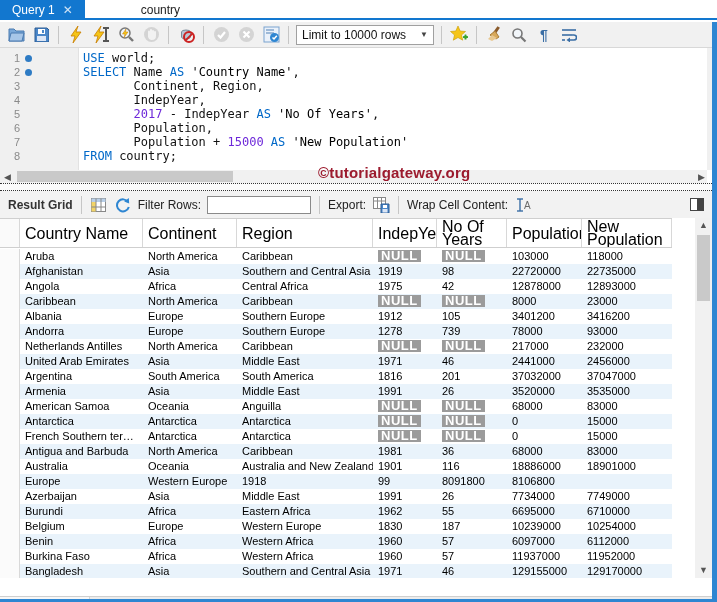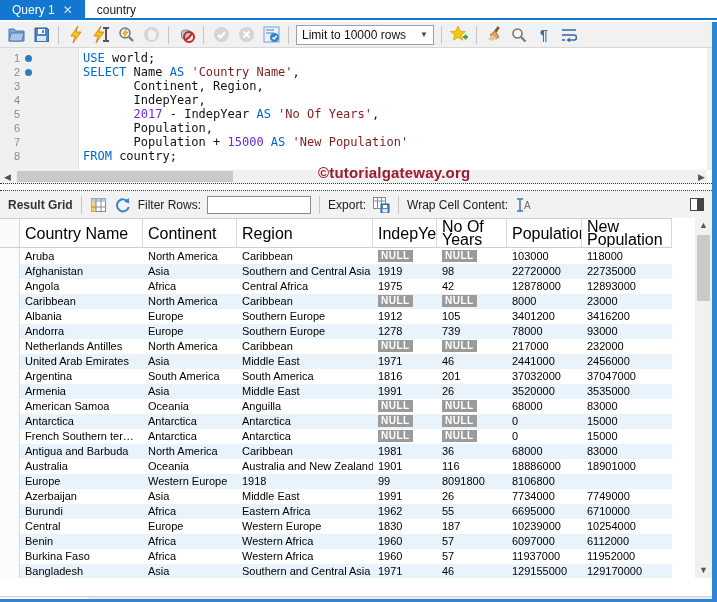--- a/index.html
+++ b/index.html
@@ -1,20 +1,20 @@
 <!DOCTYPE html>
 <html><head>
 <meta charset="utf-8">
 <style>
   * { margin:0; padding:0; box-sizing:border-box; }
   body { background:#888; font-family:"Liberation Sans", sans-serif; }
   .window { position:relative; width:717px; height:602px; background:#fff; overflow:hidden; }
 
   
-  .tabstrip { position:absolute; left:0; top:0; width:717px; height:20px; background:#fff; display:flex; border-bottom:2px solid #1277cf; }
+  .tabstrip { position:absolute; left:0; top:0; width:717px; height:20px; background:#fff; display:flex; border-bottom:2px solid #1277cf;gap:44px; }
   .tab { display:flex; align-items:center; height:20px; padding:0 12px; font-size:12px; color:#222; cursor:default; }
   .tab.active { background:#1277cf; color:#fff; }
   .tab .tclose { margin-left:8px; font-size:12px; color:#cfe3f5; }
   .tab .tlabel { white-space:nowrap; }
 
   
   .toolbar { position:absolute; left:0; top:22px; width:712px; height:26px; background:#f1f1f1; border-bottom:1px solid #d8d8d8; display:flex; align-items:center; gap:5px; padding:0 6px; }
   .tbtn { width:20px; height:20px; display:flex; align-items:center; justify-content:center; }
   .tsep { width:1px; height:18px; background:#c6c6c6; margin:0 2px; }
   .combo { width:138px; height:20px; background:#fff; border:1px solid #a0a0a0; display:flex; align-items:center; justify-content:space-between; padding:0 5px; font-size:12px; color:#111; }
@@ -25,21 +25,21 @@
   .editor { position:absolute; left:0; top:48px; width:707px; height:122px; background:#fff; padding-top:3px; }
   .editor::before { content:""; position:absolute; left:0; top:0; width:78px; height:122px; background:#f0f0f0; border-right:1px solid #e2e2e2; }
   .edr-track { position:absolute; left:707px; top:48px; width:5px; height:122px; background:#f0f0f0; }
   .cline { position:relative; display:flex; height:14px; line-height:14px; font-family:"DejaVu Sans Mono", monospace; font-size:12px; }
   .cline .ln { width:20px; text-align:right; color:#8a8a8a; font-size:11px; font-family:"Liberation Sans",sans-serif; }
   .cline .mk { width:16px; display:flex; align-items:center; justify-content:center; }
   .cline .sp { width:42px; }
   .cline .dot { width:7px; height:7px; border-radius:50%; background:#2e7bc4; display:block; }
   .cline .ct { white-space:pre; padding-left:5px; color:#111; }
   .tk-kw { color:#0068c8; }
-  .tk-str { color:#7f1d1d; }
+  .tk-str { color:#000000; }
   .tk-num { color:#6d28d9; }
   .tk-pl { color:#111; }
   .watermark { position:absolute; left:318px; top:164px; font-size:15px; font-weight:bold; color:#9c1b2e; z-index:5; letter-spacing:0.2px; }
 
   
   .hscroll { position:absolute; left:0; top:170px; width:707px; height:13px; background:#f1f1f1; display:flex; align-items:center; }
   .hs-arrow { width:15px; text-align:center; font-size:9px; color:#555; }
   .hs-thumb { position:absolute; left:17px; top:1px; width:216px; height:11px; background:#c9c9c9; }
   .hs-right { position:absolute; right:2px; font-size:9px; color:#555; }
 
@@ -56,21 +56,21 @@
 
   
   .gridhead { position:absolute; left:0; top:218px; width:672px; height:30px; display:grid; grid-template-columns:20px 123px 94px 136px 64px 70px 75px 90px; background:#fff; border-top:1px solid #cfcfcf; border-bottom:1px solid #cfcfcf; }
   .gc { border-right:1px solid #d8d8d8; font-size:16px; line-height:13px; color:#000; display:flex; align-items:center; padding:0 5px; overflow:hidden; }
   .gc.sel { background:#fafafa; }
   .gridrows { position:absolute; left:0; top:249px; width:672px; height:329px; overflow:hidden; }
   .grow { display:grid; grid-template-columns:20px 123px 94px 136px 64px 70px 75px 90px; height:15px; background:#fff; }
   .grow.alt { background:#e9f3fb; }
   .rc { font-size:11px; line-height:15px; padding:0 5px; white-space:nowrap; overflow:hidden; color:#000; }
   .rc.sel { background:#fbfbfb; border-right:1px solid #d9d9d9; padding:0; }
-  .nullb { display:inline-block; background:#9b9b9b; color:#fff; font-size:10px; font-weight:bold; line-height:10px; padding:1px 3px; vertical-align:top; margin-top:1px; letter-spacing:0.5px; }
+  .nullb { display:inline-block; background:#9b9b9b; color:#fff; font-size:13px; font-weight:bold; line-height:10px; padding:1px 3px; vertical-align:top; margin-top:1px; letter-spacing:0.5px; }
 
   
   .vscroll { position:absolute; left:695px; top:218px; width:17px; height:360px; background:#f1f1f1; }
   .vs-up, .vs-dn { position:absolute; left:0; width:17px; height:15px; text-align:center; font-size:9px; color:#555; line-height:15px; }
   .vs-up { top:0; } .vs-dn { bottom:0; }
   .vs-thumb { position:absolute; left:2px; top:17px; width:13px; height:66px; background:#c9c9c9; }
 
   
   .statusbar { position:absolute; left:0; top:578px; width:712px; height:21px; background:#ececec; border-top:1px solid #cfcfcf; display:flex; align-items:center; font-size:12px;margin-top:18px; }
   .stab { display:flex; align-items:center; gap:8px; padding:0 10px; height:100%; background:#f7f7f7; border-right:1px solid #d5d5d5; }
@@ -512,21 +512,21 @@
         <div class="rc">Burundi</div>
         <div class="rc">Africa</div>
         <div class="rc">Eastern Africa</div>
         <div class="rc">1962</div>
         <div class="rc">55</div>
         <div class="rc">6695000</div>
         <div class="rc">6710000</div>
       </div>
       <div class="grow">
         <div class="rc sel"></div>
-        <div class="rc">Central</div>
+        <div class="rc">Belgium</div>
         <div class="rc">Europe</div>
         <div class="rc">Western Europe</div>
         <div class="rc">1830</div>
         <div class="rc">187</div>
         <div class="rc">10239000</div>
         <div class="rc">10254000</div>
       </div>
       <div class="grow alt">
         <div class="rc sel"></div>
         <div class="rc">Benin</div>

